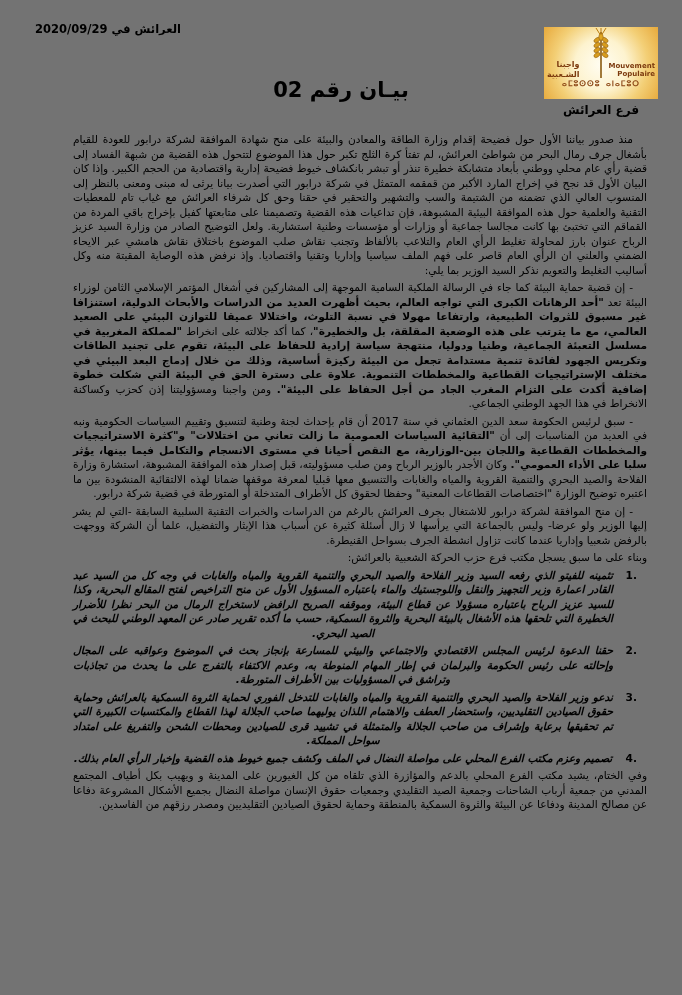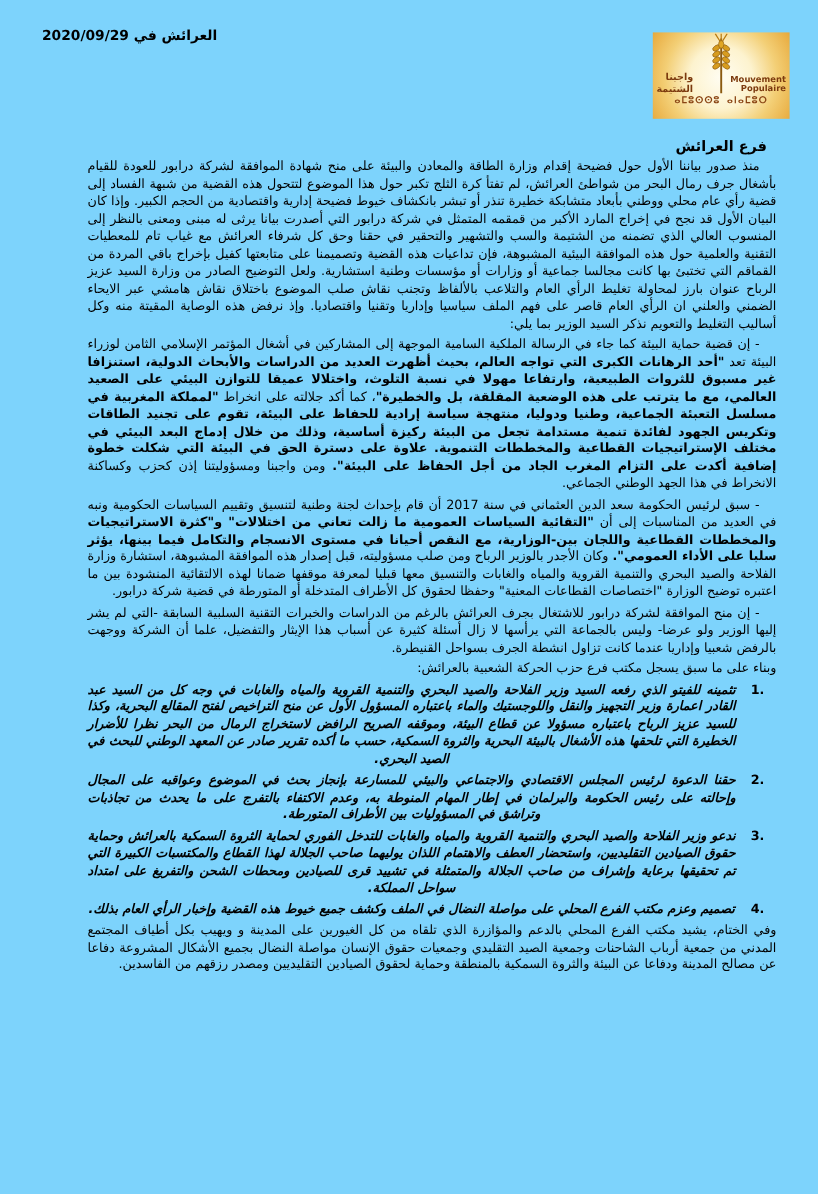--- a/index.html
+++ b/index.html
@@ -1,19 +1,19 @@
 <!DOCTYPE html>
 <html lang="ar" dir="rtl"><head>
 <meta charset="utf-8">
 <style>
   html,body{margin:0;padding:0;background:#ffffff;}
   .page{
     position:relative;
     width:682px;height:995px;
-    background:#7dd3fc;
+    background:#737373;
     overflow:hidden;
     direction:rtl;
     font-family:"DejaVu Sans", sans-serif;
     color:#000;
   }
   .date{
     position:absolute;top:22px;left:35px;
     direction:rtl;
     font-size:11.5px;font-weight:bold;
     white-space:nowrap;
@@ -40,21 +40,21 @@
   .logo-ar{
     font-size:8px;line-height:1.2;font-weight:bold;color:#7c3a0e;
     text-align:right;
   }
   .logo-tif{
     position:absolute;top:52px;left:0;right:0;
     font-size:7.5px;font-weight:bold;color:#8a4413;
     text-align:center;direction:ltr;letter-spacing:1px;font-family:Liberation Mono, monospace;
   }
   .logo-caption{
-    margin-top:16px;font-size:12px;font-weight:bold;color:#000;
+    margin-top:4px;font-size:12px;font-weight:bold;color:#000;
   }
   .title{
     position:absolute;top:78px;left:0;right:0;
     text-align:center;
     font-size:21px;font-weight:bold;
     letter-spacing:0.5px;
   }
   .content{
     position:absolute;top:132px;right:35px;left:33px;
     font-size:10.6px;line-height:1.37;
@@ -96,28 +96,29 @@
           <ellipse cx="13" cy="9" rx="2.2" ry="3.2" fill="#e0a623" stroke="#8a5a10" stroke-width="0.5"></ellipse>
         </svg>
       </span>
       <div class="logo-row">
         <span class="logo-fr">
           <span>Mouvement</span><br>
           <span>Populaire</span>
         </span>
         <span class="logo-ar">
           <span>واجبنا</span><br>
-          <span>الشتيمة</span>
+          <span>الشـعبية</span>
         </span>
       </div>
       <div class="logo-tif">ⴰⵎⵓⵙⵙⵓ ⴰⵏⴰⵎⵓⵔ</div>
     </div>
     <div class="logo-caption">فرع العرائش</div>
   </div>
 
+  <div class="title">بيـان رقم 02</div>
 
   <div class="content">
 
     <p class="par indent">
       <span>منذ صدور بياننا الأول حول فضيحة إقدام وزارة الطاقة والمعادن والبيئة على منح شهادة الموافقة لشركة درابور للعودة للقيام بأشغال جرف رمال البحر من شواطئ العرائش، لم تفتأ كرة الثلج تكبر حول هذا الموضوع لتتحول هذه القضية من شبهة الفساد إلى قضية رأي عام محلي ووطني بأبعاد متشابكة خطيرة تنذر أو تبشر بانكشاف خيوط فضيحة إدارية واقتصادية من الحجم الكبير. وإذا كان البيان الأول قد نجح في إخراج المارد الأكبر من قمقمه المتمثل في شركة درابور التي أصدرت بيانا يرثى له مبنى ومعنى بالنظر إلى المنسوب العالي الذي تضمنه من الشتيمة والسب والتشهير والتحقير في حقنا وحق كل شرفاء العرائش مع غياب تام للمعطيات التقنية والعلمية حول هذه الموافقة البيئية المشبوهة، فإن تداعيات هذه القضية وتصميمنا على متابعتها كفيل بإخراج باقي المردة من القماقم التي تختبئ بها كانت مجالسا جماعية أو وزارات أو مؤسسات وطنية استشارية. ولعل التوضيح الصادر من وزارة السيد عزيز الرباح عنوان بارز لمحاولة تغليط الرأي العام والتلاعب بالألفاظ وتجنب نقاش صلب الموضوع باختلاق نقاش هامشي عبر الايحاء الضمني والعلني ان الرأي العام قاصر على فهم الملف سياسيا وإداريا وتقنيا واقتصاديا. وإذ نرفض هذه الوصاية المقيتة منه وكل أساليب التغليط والتعويم نذكر السيد الوزير بما يلي:</span>
     </p>
 
     <p class="par indent">
       <span>- إن قضية حماية البيئة كما جاء في الرسالة الملكية السامية الموجهة إلى المشاركين في أشغال المؤتمر الإسلامي الثامن لوزراء البيئة تعد </span><span class="b">"أحد الرهانات الكبرى التي تواجه العالم، بحيث أظهرت العديد من الدراسات والأبحاث الدولية، استنزافا غير مسبوق للثروات الطبيعية، وارتفاعا مهولا في نسبة التلوث، واختلالا عميقا للتوازن البيئي على الصعيد العالمي، مع ما يترتب على هذه الوضعية المقلقة، بل والخطيرة"</span><span>، كما أكد جلالته على انخراط </span><span class="b">"لمملكة المغربية في مسلسل التعبئة الجماعية، وطنيا ودوليا، منتهجة سياسة إرادية للحفاظ على البيئة، تقوم على تجنيد الطاقات وتكريس الجهود لفائدة تنمية مستدامة تجعل من البيئة ركيزة أساسية، وذلك من خلال إدماج البعد البيئي في مختلف الإستراتيجيات القطاعية والمخططات التنموية. علاوة على دسترة الحق في البيئة التي شكلت خطوة إضافية أكدت على التزام المغرب الجاد من أجل الحفاظ على البيئة".</span><span> ومن واجبنا ومسؤوليتنا إذن كحزب وكساكنة الانخراط في هذا الجهد الوطني الجماعي.</span>
     </p>

